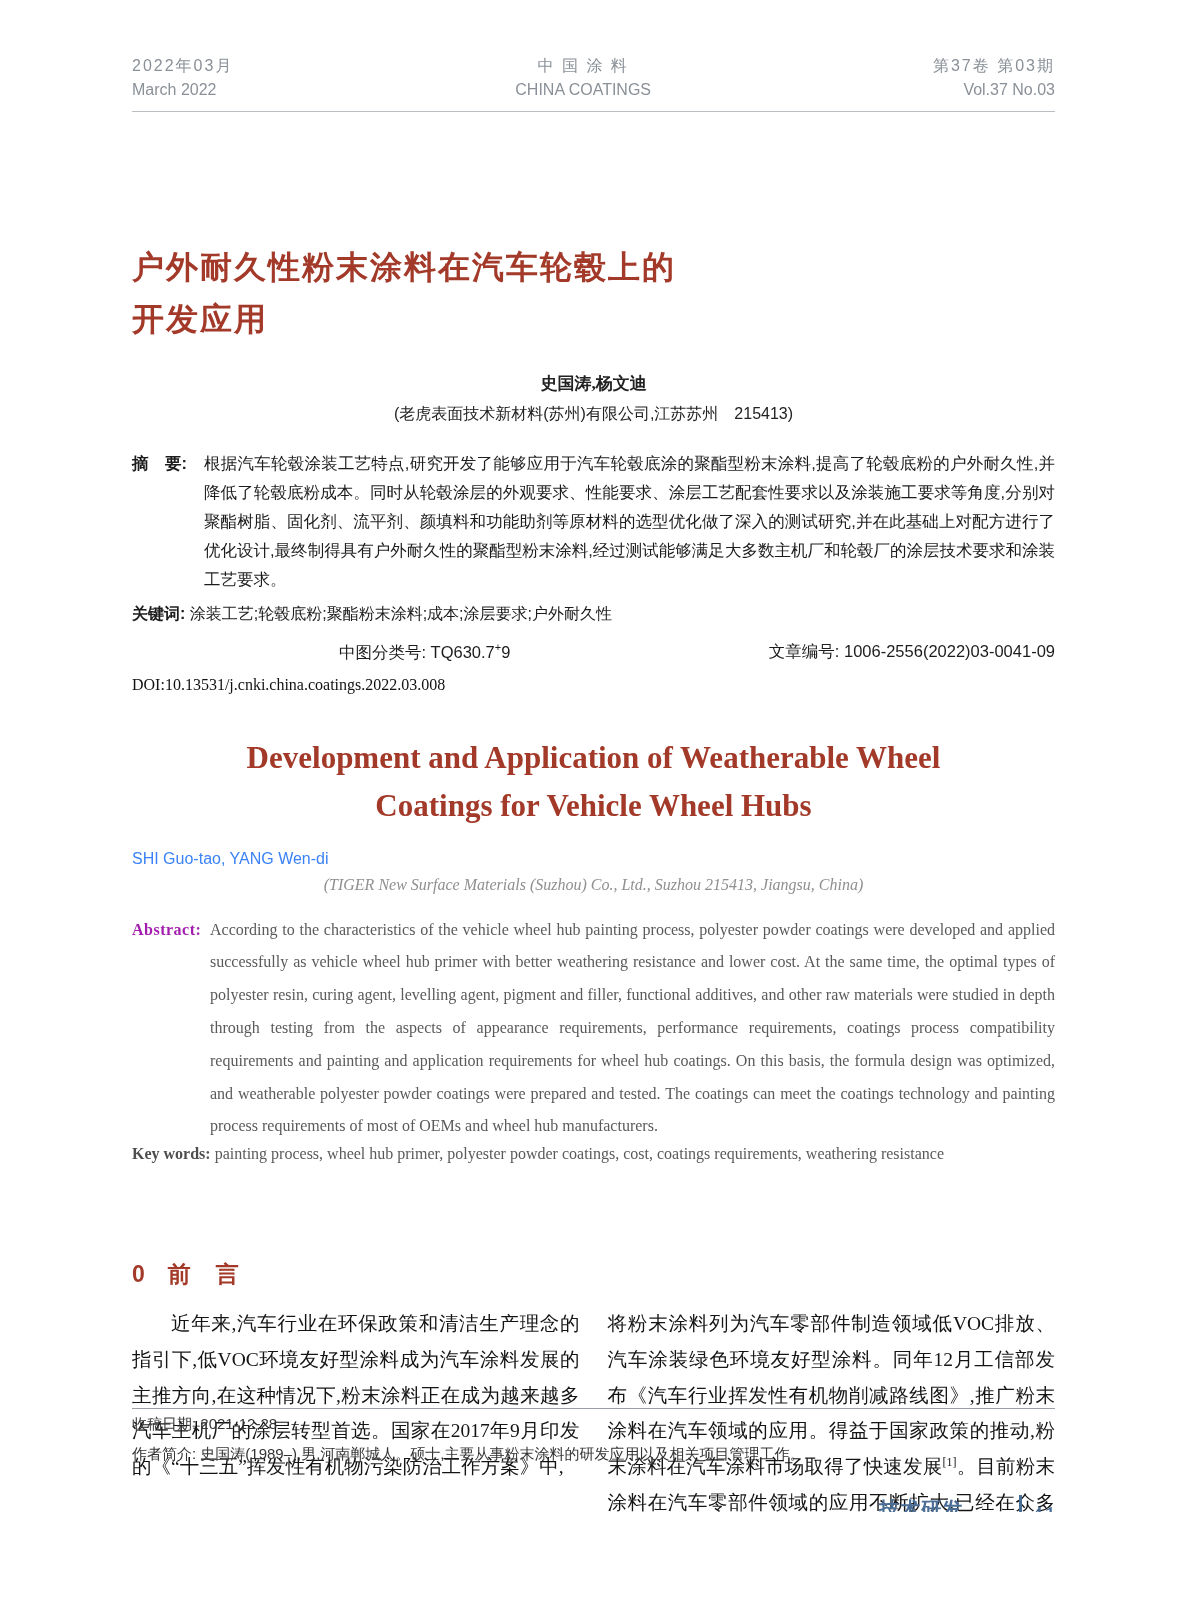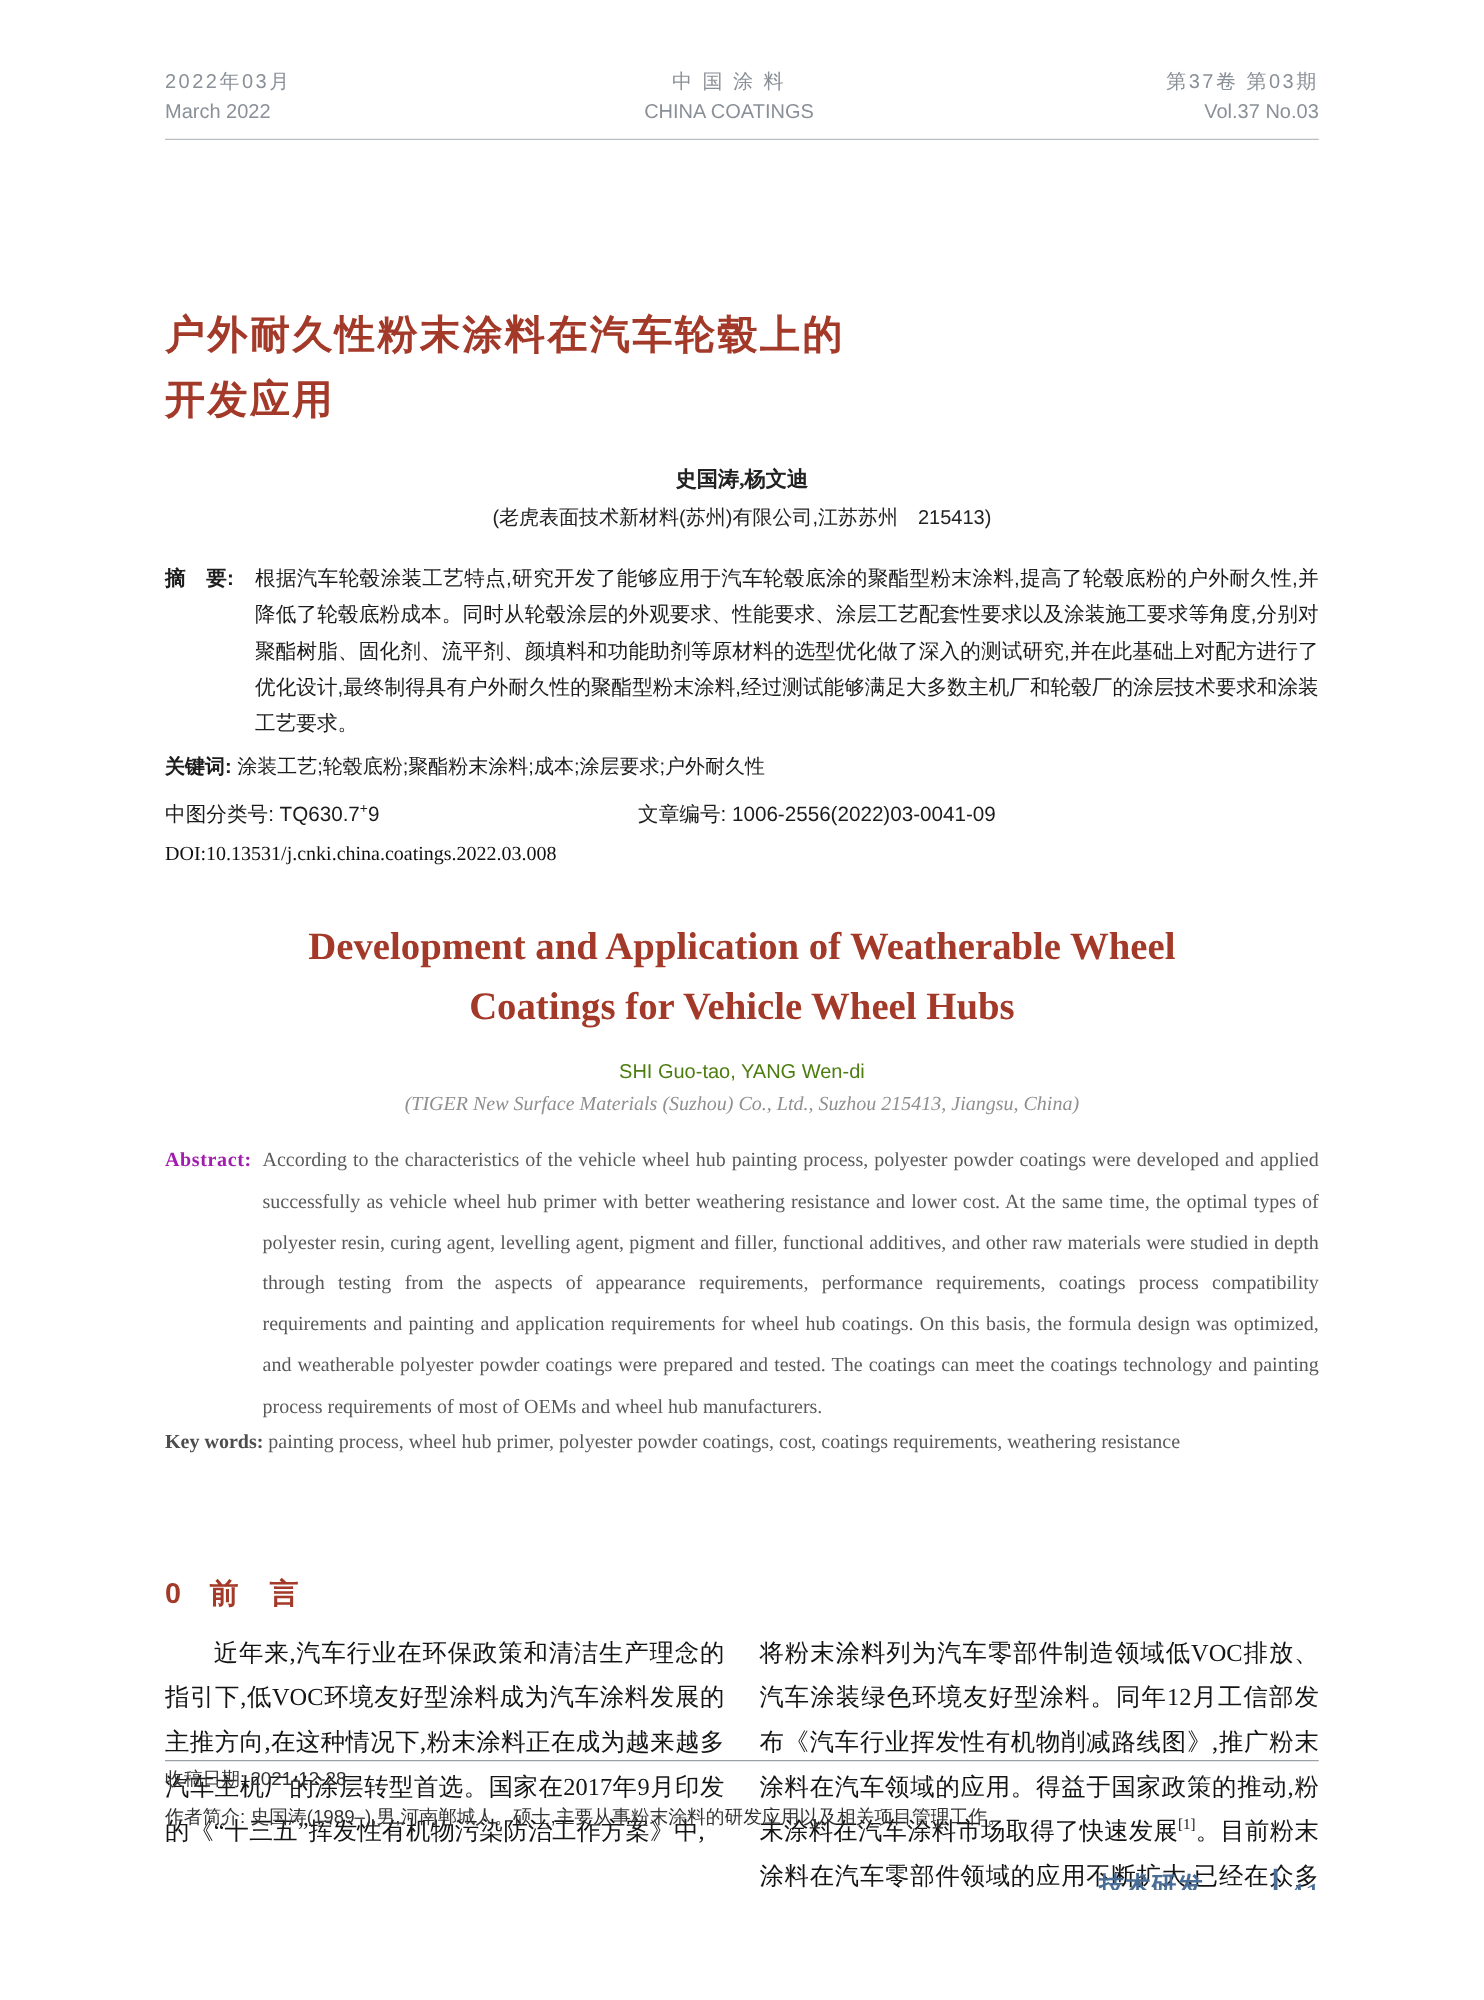--- a/index.html
+++ b/index.html
@@ -76,20 +76,21 @@
     line-height: 1.7;
   }
   .kw-cn .label { font-weight: bold; }
 
   
   .meta-row {
     margin-top: 14px;
     display: flex;
     font-family: "Liberation Sans", "DejaVu Sans", sans-serif;
     font-size: 16.5px;
+    text-align: right;
   }
   .meta-row .m1 { flex: 0 0 41%; }
   .meta-row .m2 { flex: 0 0 29%; }
   .meta-row .m3 { flex: 1; }
   .meta-row sup { font-size: 11px; }
   .doi-line {
     margin-top: 12px;
     font-family: "Liberation Serif", "DejaVu Serif", serif;
     font-size: 16px;
     color: #111;
@@ -100,24 +101,24 @@
     margin-top: 40px;
     text-align: center;
     color: #a33928;
     font-family: "Liberation Serif", "DejaVu Serif", serif;
     font-weight: bold;
     font-size: 31px;
     line-height: 1.55;
   }
   .authors-en {
     margin-top: 20px;
-    text-align: center;
-    font-family: "Liberation Sans", "DejaVu Sans", sans-serif;
-    font-size: 16px;
-    color: #4d7c0f;
+    text-align: left;
+    font-family: "Liberation Sans", "DejaVu Sans", sans-serif;
+    font-size: 16px;
+    color: #3b82f6;
   }
   .affil-en {
     margin-top: 8px;
     text-align: center;
     font-family: "Liberation Serif", "DejaVu Serif", serif;
     font-style: italic;
     font-size: 16px;
     color: #8f8f8f;
   }
 

